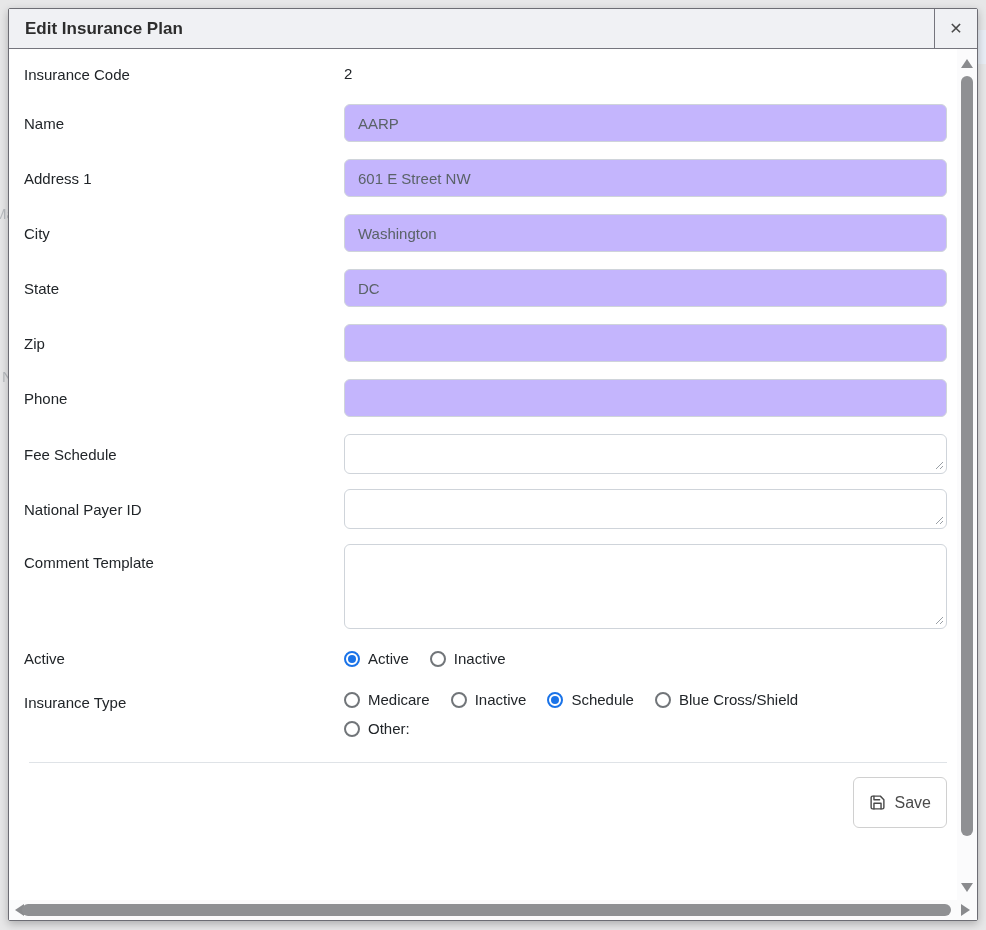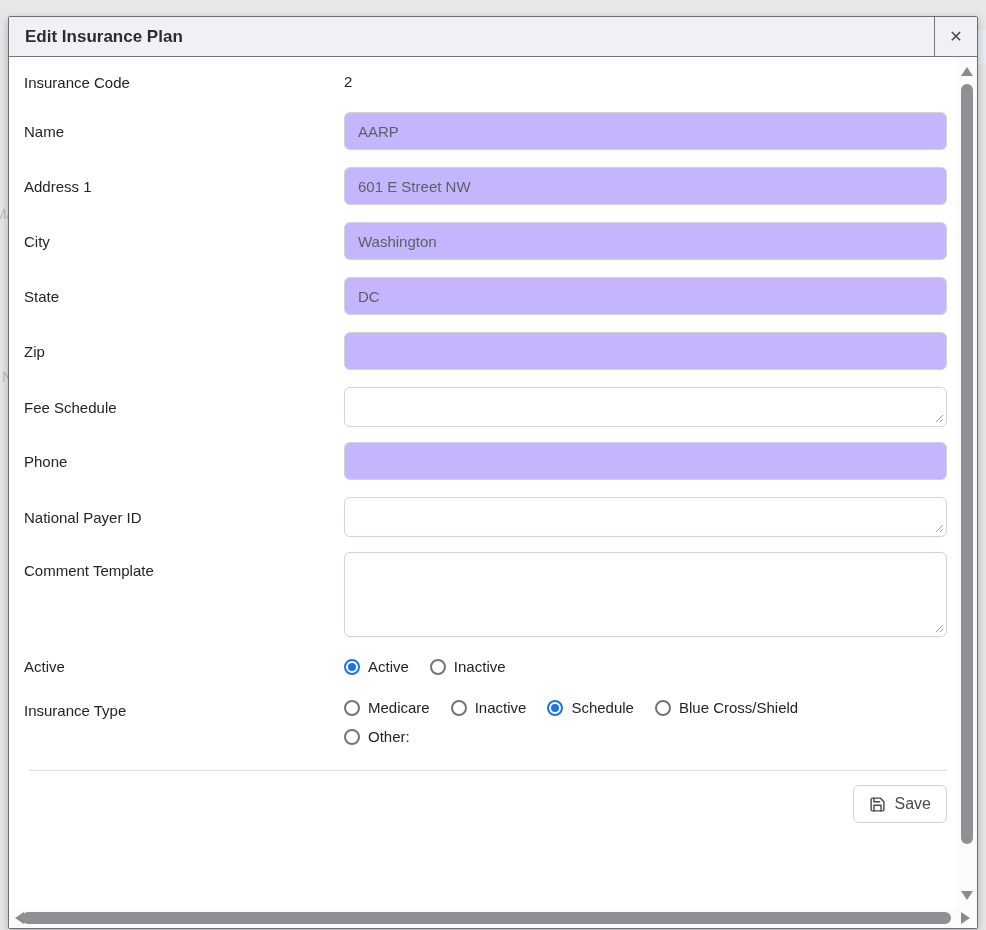--- a/index.html
+++ b/index.html
@@ -11,21 +11,21 @@
     overflow:hidden;
   }
   
   .bg-fragment { position:absolute; color:#b9bcc0; font-size:15px; }
   .bg-frag-1 { left:-6px; top:205px; }
   .bg-frag-2 { left:2px;  top:368px; }
   .bg-box    { position:absolute; right:0; top:30px; width:8px; height:34px; background:#e9eef6; }
 
   
   .modal {
-    position:absolute; left:8px; top:16px;
+    position:absolute; left:8px; top:8px;
     width:970px; height:913px;
     background:#ffffff;
     border:1px solid #6d6d74;
     border-radius:2px;
     box-shadow:0 3px 9px rgba(0,0,0,.25);
     display:flex; flex-direction:column;
   }
   .modal-header {
     height:40px; flex:0 0 40px;
     background:#f0f1f4;
@@ -100,21 +100,21 @@
     content:""; position:absolute; left:2px; top:2px; right:2px; bottom:2px;
     background:#1a73e8; border-radius:50%;
   }
   .radio-text { margin-left:8px; font-size:15px; color:#212529; }
 
   
   .divider { border-top:1px solid #dfe3e7; margin:25px 0 0 5px; }
   .footer  { display:flex; justify-content:flex-end; padding-top:14px; }
   .save-btn {
     display:inline-flex; align-items:center; gap:9px;
-    height:38px; padding:0 15px;
+    height:51px; padding:0 15px;
     background:#fff; border:1px solid #d0d0d0; border-radius:6px;
     font-size:16px; color:#4a4a4a;
     font-family:"Liberation Sans","DejaVu Sans",sans-serif;
     cursor:pointer;
   }
 
   
   .vscroll {
     position:absolute; top:0; right:0; bottom:20px; width:20px;
     background:#fbfbfc;
@@ -196,35 +196,35 @@
       <div class="row">
         <div class="lbl">State</div>
         <div class="ctl"><input class="txt" type="text" value="DC" style=""></div>
       </div>
 
       <div class="row">
         <div class="lbl">Zip</div>
         <div class="ctl"><input class="txt" type="text" value="" style=""></div>
       </div>
 
+      <div class="row">
+        <div class="lbl">Phone</div>
+        <div class="ctl"><input class="txt" type="text" value="" style=""></div>
+      </div>
+
       <div class="row row-ta-sm">
         <div class="lbl">Fee Schedule</div>
         <div class="ctl">
           <div class="ta-wrap">
             <textarea class="ta ta-sm" style=""></textarea>
             <svg class="grip" width="9" height="9">
                 <path d="M8 1 L1 8 M8 5 L5 8" stroke="#9aa0a6" fill="none"></path>
               </svg>
           </div>
         </div>
-      </div>
-
-      <div class="row">
-        <div class="lbl">Phone</div>
-        <div class="ctl"><input class="txt" type="text" value="" style=""></div>
       </div>
 
       <div class="row row-ta-sm">
         <div class="lbl">National Payer ID</div>
         <div class="ctl">
           <div class="ta-wrap">
             <textarea class="ta ta-sm" style=""></textarea>
             <svg class="grip" width="9" height="9">
                 <path d="M8 1 L1 8 M8 5 L5 8" stroke="#9aa0a6" fill="none"></path>
               </svg>

